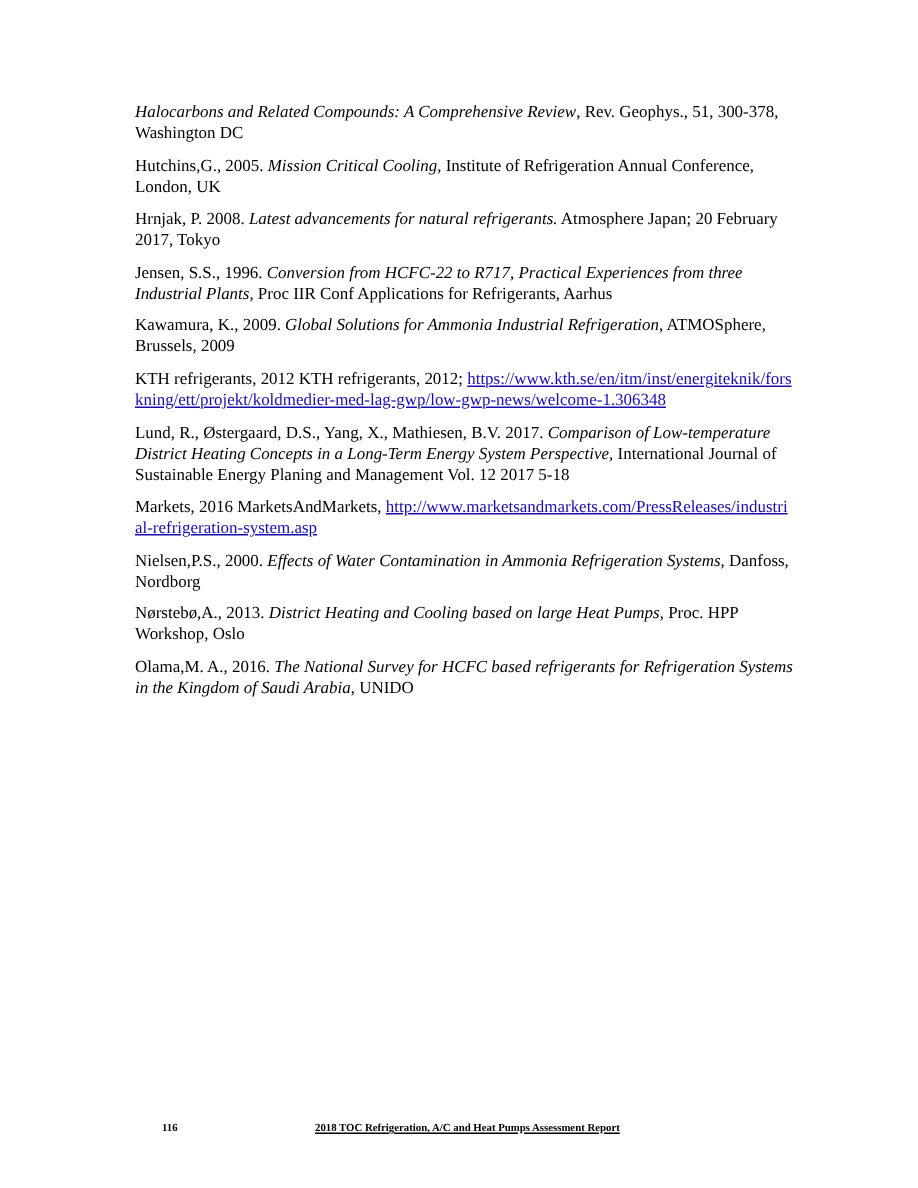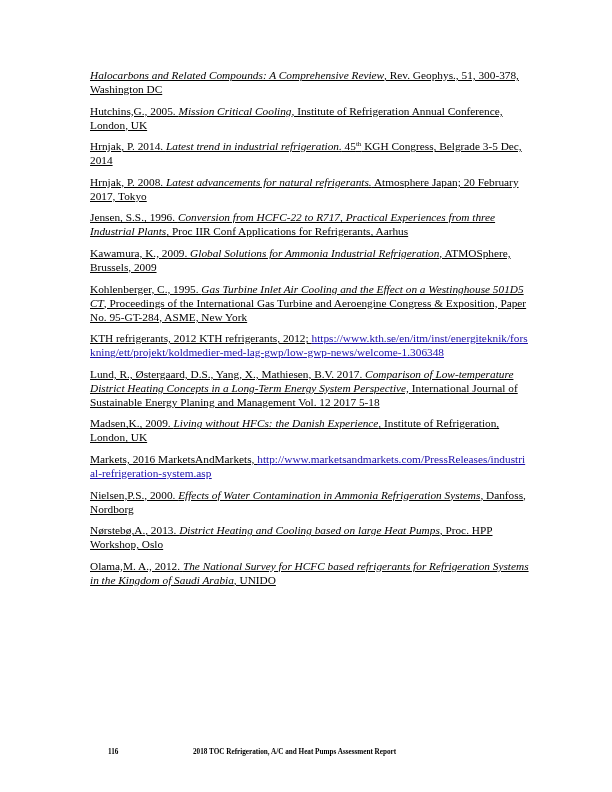--- a/index.html
+++ b/index.html
@@ -1,44 +1,41 @@
 <!DOCTYPE html>
 <html><head>
 <meta charset="utf-8">
 <style>
   html, body { margin: 0; padding: 0; background: #ffffff; }
   body { width: 612px; height: 792px; position: relative; overflow: hidden;
          font-family: "Liberation Serif", serif; color: #000; }
   .refs { position: absolute; left: 90px; top: 68px; width: 440px;
           font-size: 11.3px; line-height: 14px; }
-  .ref { margin: 0 0 7.6px 0; text-decoration: underline; }
+  .ref { margin: 0 0 7.6px 0; }
   .ref i { font-style: italic; }
   .ref a { color: #1a0dab; text-decoration: underline; word-break: break-all; text-align: right; }
   sup { font-size: 7px; line-height: 0; vertical-align: 4px; }
   .footer { position: absolute; top: 748px; left: 0; width: 612px;
             font-size: 7.2px; font-weight: bold; font-family: "Liberation Serif", serif; }
   .footer .pg { position: absolute; left: 108px; }
-  .footer .title { position: absolute; left: 193px; }
+  .footer .title { position: absolute; left: 210px; text-decoration: underline; }
 </style>
 </head>
 <body>
 
 <div class="refs" id="refs">
     <p class="ref"><i>Halocarbons and Related Compounds: A Comprehensive Review</i><span>, Rev. Geophys., 51, 300-378, Washington DC</span></p>
     <p class="ref"><span>Hutchins,G., 2005. </span><i>Mission Critical Cooling</i><span>, Institute of Refrigeration Annual Conference, London, UK</span></p>
-    <p class="ref"><span>Hrnjak, P. 2014. </span><i>Latest trend in industrial refrigeration.</i><span> 45</span><sup>th</sup><span> KGH Congress, Belgrade 3-5 Dec, 2014</span></p>
     <p class="ref"><span>Hrnjak, P. 2008. </span><i>Latest advancements for natural refrigerants.</i><span> Atmosphere Japan; 20 February 2017, Tokyo</span></p>
     <p class="ref"><span>Jensen, S.S., 1996. </span><i>Conversion from HCFC-22 to R717, Practical Experiences from three Industrial Plants</i><span>, Proc IIR Conf Applications for Refrigerants, Aarhus</span></p>
     <p class="ref"><span>Kawamura, K., 2009. </span><i>Global Solutions for Ammonia Industrial Refrigeration</i><span>, ATMOSphere, Brussels, 2009</span></p>
-    <p class="ref"><span>Kohlenberger, C.,  1995. </span><i>Gas Turbine Inlet Air Cooling and the Effect on a Westinghouse 501D5 CT</i><span>,  Proceedings of the International Gas Turbine and Aeroengine Congress &amp; Exposition, Paper No. 95-GT-284, ASME, New York</span></p>
     <p class="ref"><span>KTH refrigerants, 2012  KTH refrigerants, 2012; </span><a href="#">https://www.kth.se/en/itm/inst/energiteknik/forskning/ett/projekt/koldmedier-med-lag-gwp/low-gwp-news/welcome-1.306348</a></p>
     <p class="ref"><span>Lund, R., Østergaard, D.S., Yang, X., Mathiesen, B.V. 2017. </span><i>Comparison of Low-temperature District Heating Concepts in a Long-Term Energy System Perspective,</i><span> International Journal of Sustainable Energy Planing and Management Vol. 12 2017 5-18</span></p>
-    <p class="ref"><span>Madsen,K., 2009. </span><i>Living without HFCs: the Danish Experience</i><span>, Institute of Refrigeration, London, UK</span></p>
     <p class="ref"><span>Markets, 2016   MarketsAndMarkets, </span><a href="#">http://www.marketsandmarkets.com/PressReleases/industrial-refrigeration-system.asp</a></p>
     <p class="ref"><span>Nielsen,P.S., 2000. </span><i>Effects of Water Contamination in Ammonia Refrigeration Systems</i><span>, Danfoss, Nordborg</span></p>
     <p class="ref"><span>Nørstebø,A., 2013. </span><i>District Heating and Cooling based on large Heat Pumps</i><span>, Proc. HPP Workshop, Oslo</span></p>
-    <p class="ref"><span>Olama,M. A., 2012. </span><i>The National Survey for HCFC based refrigerants for Refrigeration Systems in the Kingdom of Saudi Arabia</i><span>, UNIDO</span></p>
+    <p class="ref"><span>Olama,M. A., 2016. </span><i>The National Survey for HCFC based refrigerants for Refrigeration Systems in the Kingdom of Saudi Arabia</i><span>, UNIDO</span></p>
   </div>
 
 <div class="footer">
   <span class="pg">116</span>
   <span class="title">2018 TOC Refrigeration, A/C and Heat Pumps Assessment Report</span>
 </div>
 
 </body></html>

